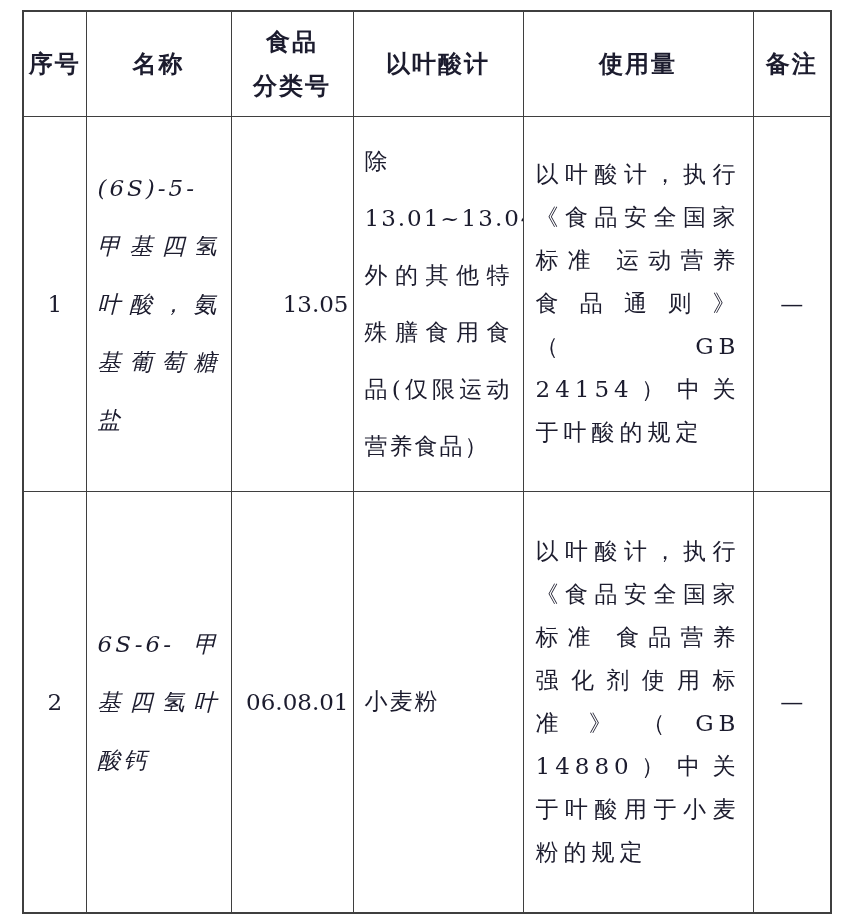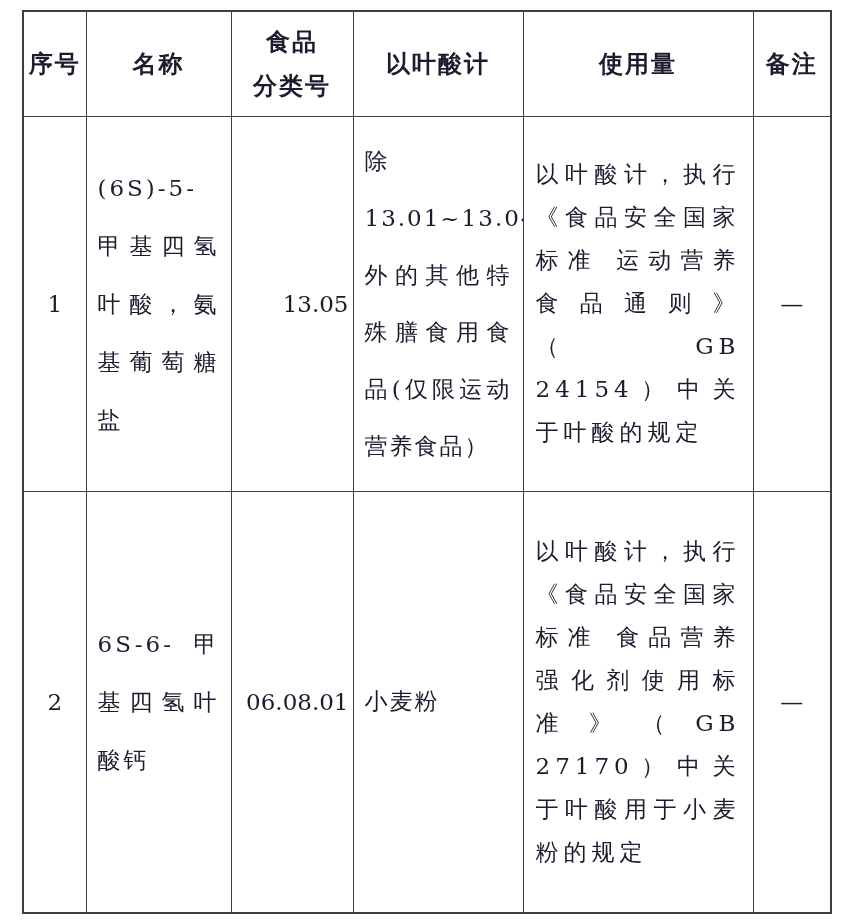--- a/index.html
+++ b/index.html
@@ -49,20 +49,21 @@
   .doc-table td{
     font-size:23px;
     line-height:56px;
     padding:0 11px;
   }
   td.c-index{ text-align:center; padding:0 4px; }
   td.c-name{
     text-align:justify;
     letter-spacing:3px;
     line-height:58px;
+    font-style:italic;
   }
   td.c-category{ text-align:right; padding:0 4px; letter-spacing:0; }
   td.c-food{
     text-align:justify;
     letter-spacing:2px;
     line-height:57px;
   }
   td.c-usage{
     text-align:justify;
     letter-spacing:5px;
@@ -105,18 +106,18 @@
         <td class="c-category">13.05</td>
         <td class="c-food">除 13.01~13.04 外的其他特殊膳食用食品(仅限运动营养食品）</td>
         <td class="c-usage">以叶酸计，执行《食品安全国家标准 运动营养食品通则》（GB 24154）中关于叶酸的规定</td>
         <td class="c-remark">—</td>
       </tr>
       <tr style="height:422px">
         <td class="c-index">2</td>
         <td class="c-name">6S-6-甲基四氢叶酸钙</td>
         <td class="c-category">06.08.01</td>
         <td class="c-food">小麦粉</td>
-        <td class="c-usage">以叶酸计，执行《食品安全国家标准 食品营养强化剂使用标准》（GB 27170）中关于叶酸用于小麦粉的规定</td>
+        <td class="c-usage">以叶酸计，执行《食品安全国家标准 食品营养强化剂使用标准》（GB 14880）中关于叶酸用于小麦粉的规定</td>
         <td class="c-remark">—</td>
       </tr>
     </tbody>
   </table>
 </div>
 
 </body></html>

